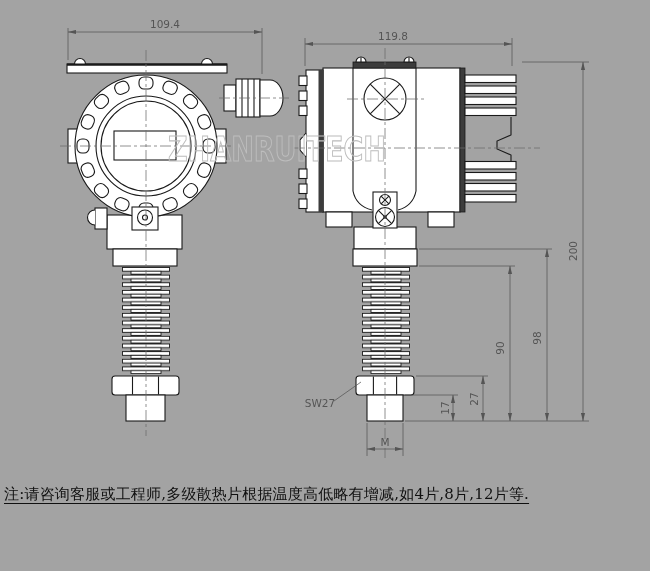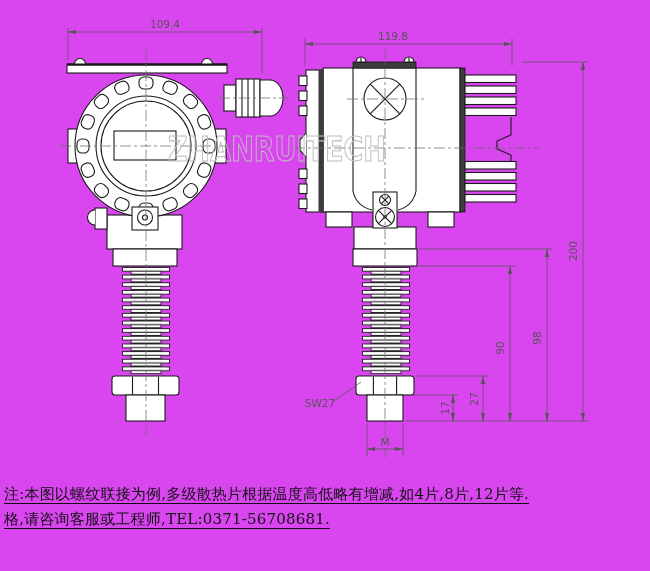--- a/index.html
+++ b/index.html
@@ -1,16 +1,16 @@
 <!DOCTYPE html>
 <html><head>
 <meta charset="utf-8">
 <style>
   html,body{margin:0;padding:0;background:#ffffff;}
-  .stage{position:relative;width:650px;height:571px;background:#d946ef;overflow:hidden;
+  .stage{position:relative;width:650px;height:571px;background:#a3a3a3;overflow:hidden;
          font-family:"DejaVu Sans","Liberation Sans",sans-serif;}
   svg{position:absolute;left:0;top:0;}
   .notes{position:absolute;left:4px;top:482px;width:644px;
          font-family:"DejaVu Serif","Liberation Serif",serif;
          font-size:15px;line-height:24.5px;color:#101010;letter-spacing:0.2px;}
   .note-line{text-decoration:underline;text-underline-offset:4px;white-space:nowrap;}
 </style>
 </head>
 <body>
 
@@ -203,17 +203,16 @@
     <text x="541" y="338" transform="rotate(-90 541 338)">98</text>
     <text x="577" y="251" transform="rotate(-90 577 251)">200</text>
     <text x="320" y="407">SW27</text>
     <text x="385" y="446">M</text>
   </g>
 
   <text x="168" y="161" font-family="'DejaVu Sans','Liberation Sans',sans-serif" font-size="33" font-weight="bold" fill="none" stroke="#bdbdbd" stroke-width="1.1" textLength="218" lengthAdjust="spacingAndGlyphs">ZHANRUITECH</text>
 </svg>
 
 <div class="notes">
-  <div class="note-line">注:本图以螺纹联接为例,多级散热片根据温度高低略有增减,如4片,8片,12片等.</div>
-  <div class="note-line">格,请咨询客服或工程师,TEL:0371-56708681.</div>
+  <div class="note-line">注:请咨询客服或工程师,多级散热片根据温度高低略有增减,如4片,8片,12片等.</div>
 </div>
 
 </div>
 
 </body></html>

